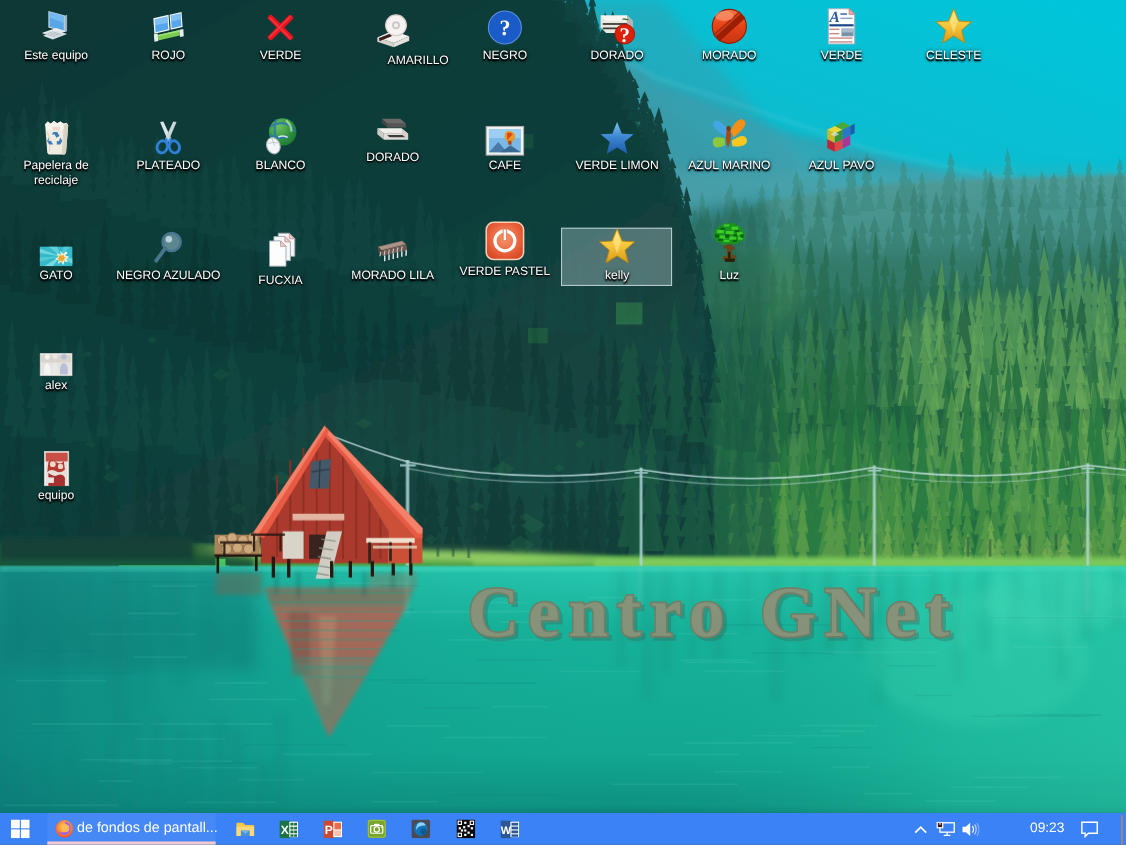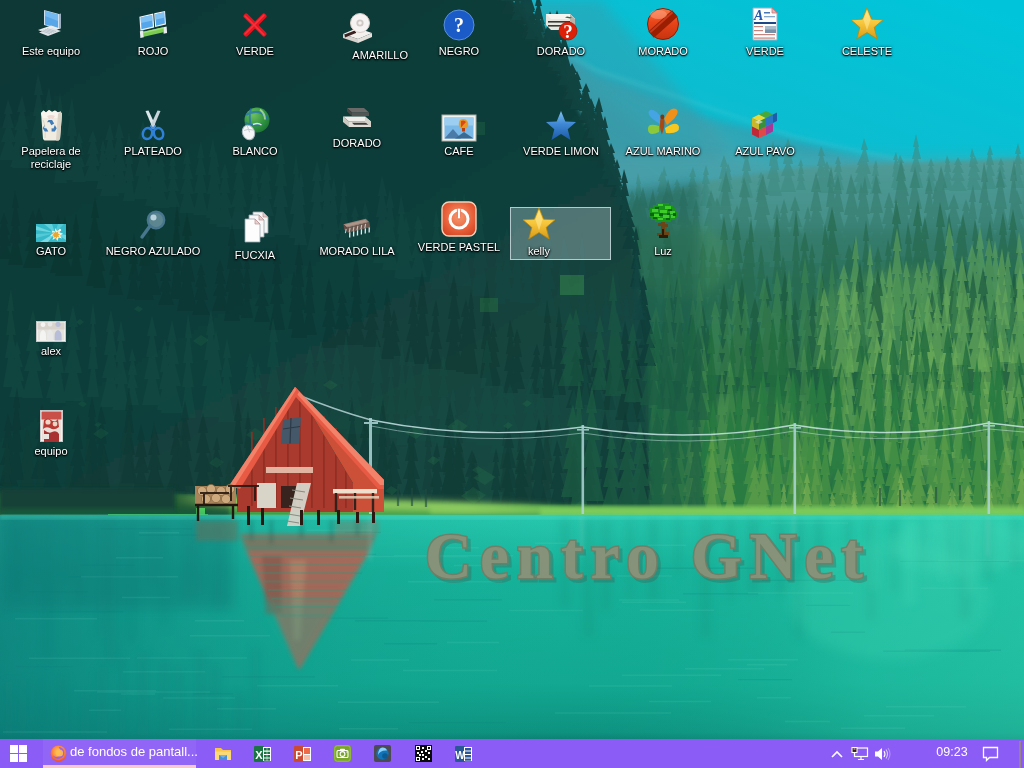--- a/index.html
+++ b/index.html
@@ -2,21 +2,21 @@
 <html><head><meta charset="utf-8">
 <style>
 * { margin:0; padding:0; box-sizing:border-box; }
 html,body { width:1024px; height:768px; overflow:hidden; font-family:"Liberation Sans", sans-serif; }
 #screen { position:relative; width:1024px; height:768px; background:#0f3b38; }
 #wallwrap { position:absolute; left:0; top:0; width:1024px; height:739px; }
 .dit { position:absolute; width:102px; text-align:center; }
 .ich { height:34px; display:flex; align-items:flex-end; justify-content:center; }
 .lbl { margin-top:3px; font-size:11px; line-height:13px; color:#fff;
   text-shadow: 0 1px 2px rgba(0,0,0,1), 0 0 3px rgba(0,0,0,0.85), 0 1px 1px rgba(0,0,0,0.9); }
-#taskbar { position:absolute; left:0; top:739px; width:1024px; height:29px; background:#8b5cf6; }
+#taskbar { position:absolute; left:0; top:739px; width:1024px; height:29px; background:#3b82f6; }
 </style></head>
 <body>
 <div id="screen">
  <div id="wallwrap"><svg id="wall" width="1024" height="739" viewBox="0 0 1024 739">
         <defs>
 <linearGradient id="sky" x1="0.95" y1="0" x2="0.15" y2="0.85">
  <stop offset="0" stop-color="#00c5da"></stop>
             <stop offset="0.4" stop-color="#10bacd"></stop>
             <stop offset="0.75" stop-color="#3da8ba"></stop>
             <stop offset="1" stop-color="#55a3ad"></stop>
@@ -576,21 +576,21 @@
               <stop offset="1" stop-color="#cc3a1a"></stop>
             </radialGradient>
           </defs>
 <rect x="2" y="2" width="34" height="34" rx="7" fill="url(#pw4_2)" stroke="#f8d0b8" stroke-width="1.4"></rect>
 <circle cx="19" cy="19" r="9" fill="none" stroke="#fff" stroke-width="3"></circle>
 <rect x="17.4" y="8" width="3.2" height="11" rx="1.5" fill="#fff" stroke="#e8603a" stroke-width="0.8"></rect>
         </svg>
       </div>
       <div class="lbl">VERDE PASTEL</div>
     </div>
-<div class="dit" style="left:488px;top:208px;text-align:center;">
+<div class="dit" style="left:510px;top:208px;text-align:center;">
       <div class="ich">
         <svg width="36" height="36" viewBox="0 0 36 36">
 <defs>
             <linearGradient id="gs5_2" x1="0" y1="0" x2="0" y2="1">
 <stop offset="0" stop-color="#ffe06a"></stop>
               <stop offset="0.5" stop-color="#f6c53a"></stop>
               <stop offset="1" stop-color="#d99a18"></stop>
             </linearGradient>
           </defs>
 <path d="M18,2 L22.6,13.2 34,13.8 25.2,21.4 28.2,33 18,26.6 7.8,33 10.8,21.4 2,13.8 13.4,13.2Z" fill="url(#gs5_2)" stroke="#b8860b" stroke-width="0.8"></path>

